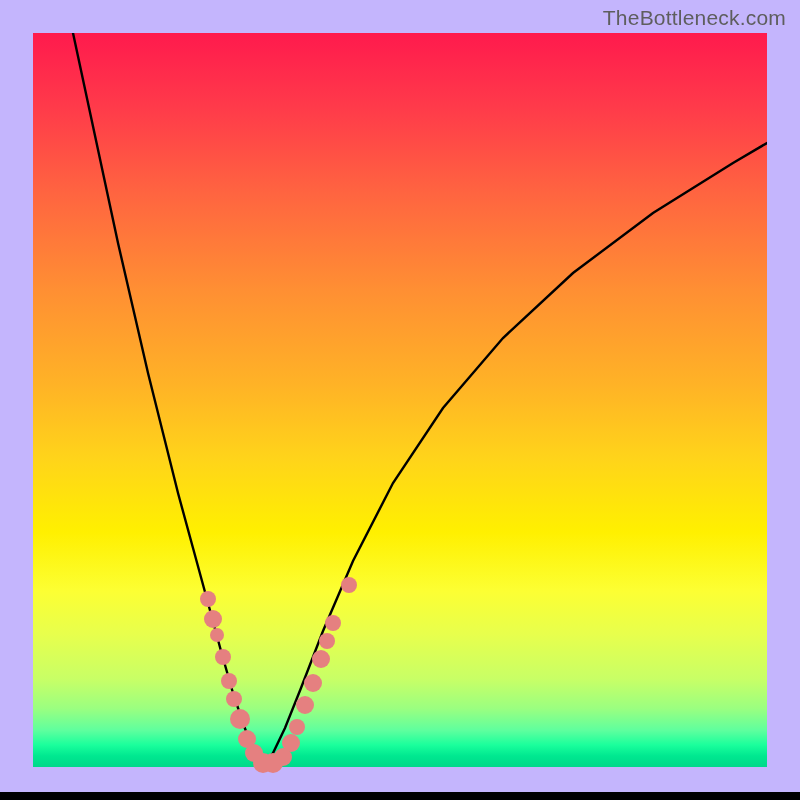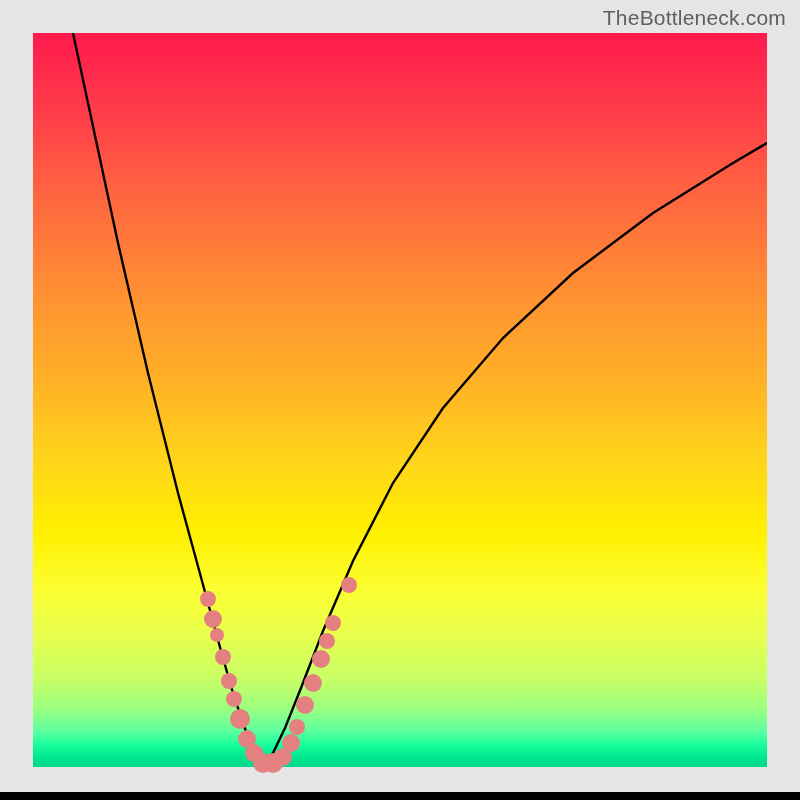--- a/index.html
+++ b/index.html
@@ -8,21 +8,21 @@
     width: 800px;
     height: 800px;
     background: #000;
     overflow: hidden;
     font-family: Arial, Helvetica, sans-serif;
   }
   .frame {
     position: relative;
     width: 800px;
     height: 792px;
-    background: #e5e5e5;
+    background: #c4b5fd;
   }
   .plot {
     position: absolute;
     left: 33px;
     top: 33px;
     width: 734px;
     height: 734px;
     background: linear-gradient(to bottom,
       #ff1a4d 0%,
       #ff3a4a 10%,

